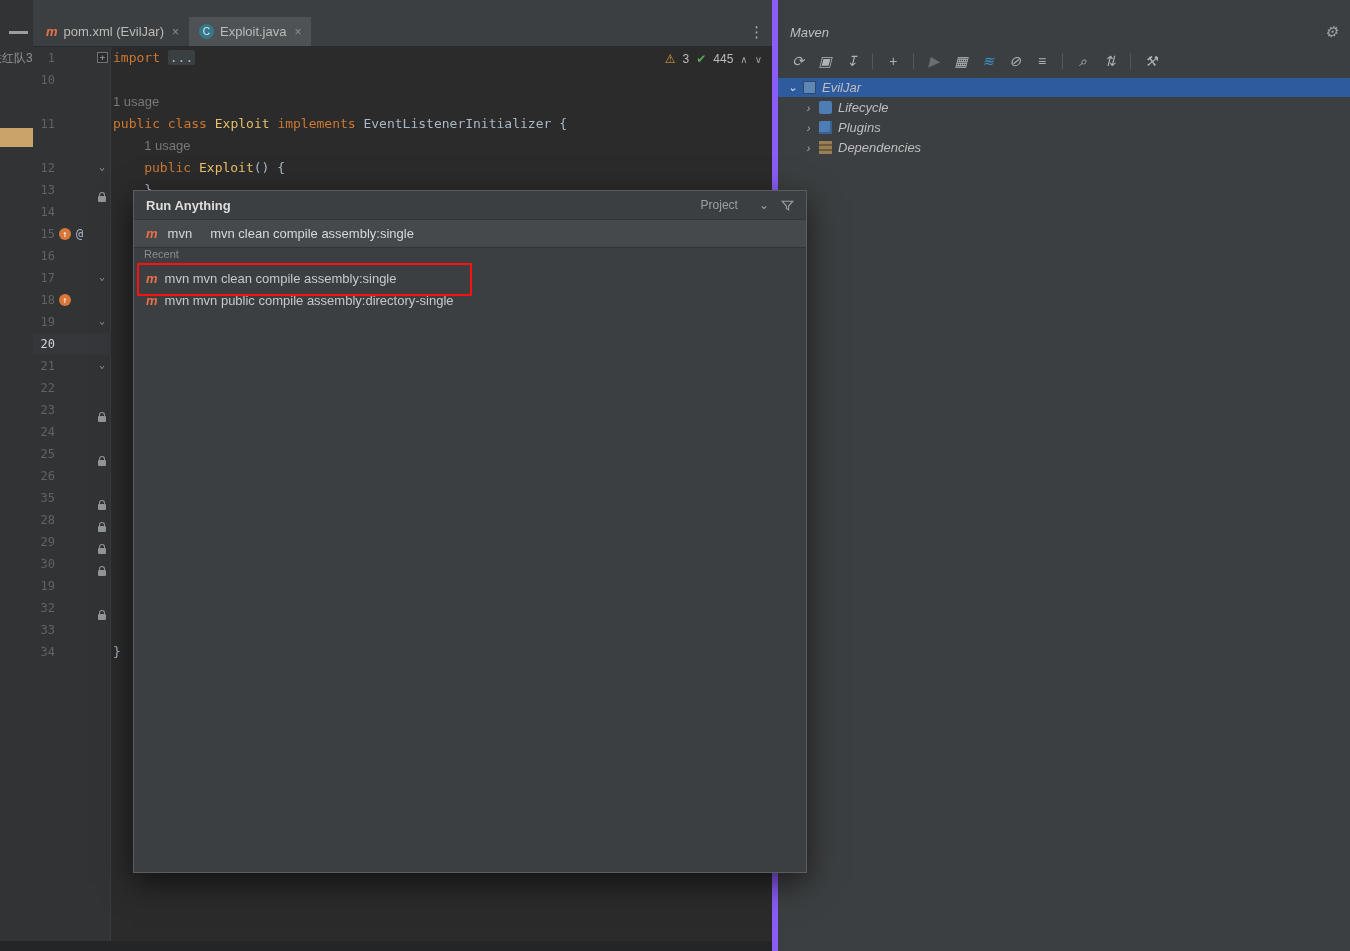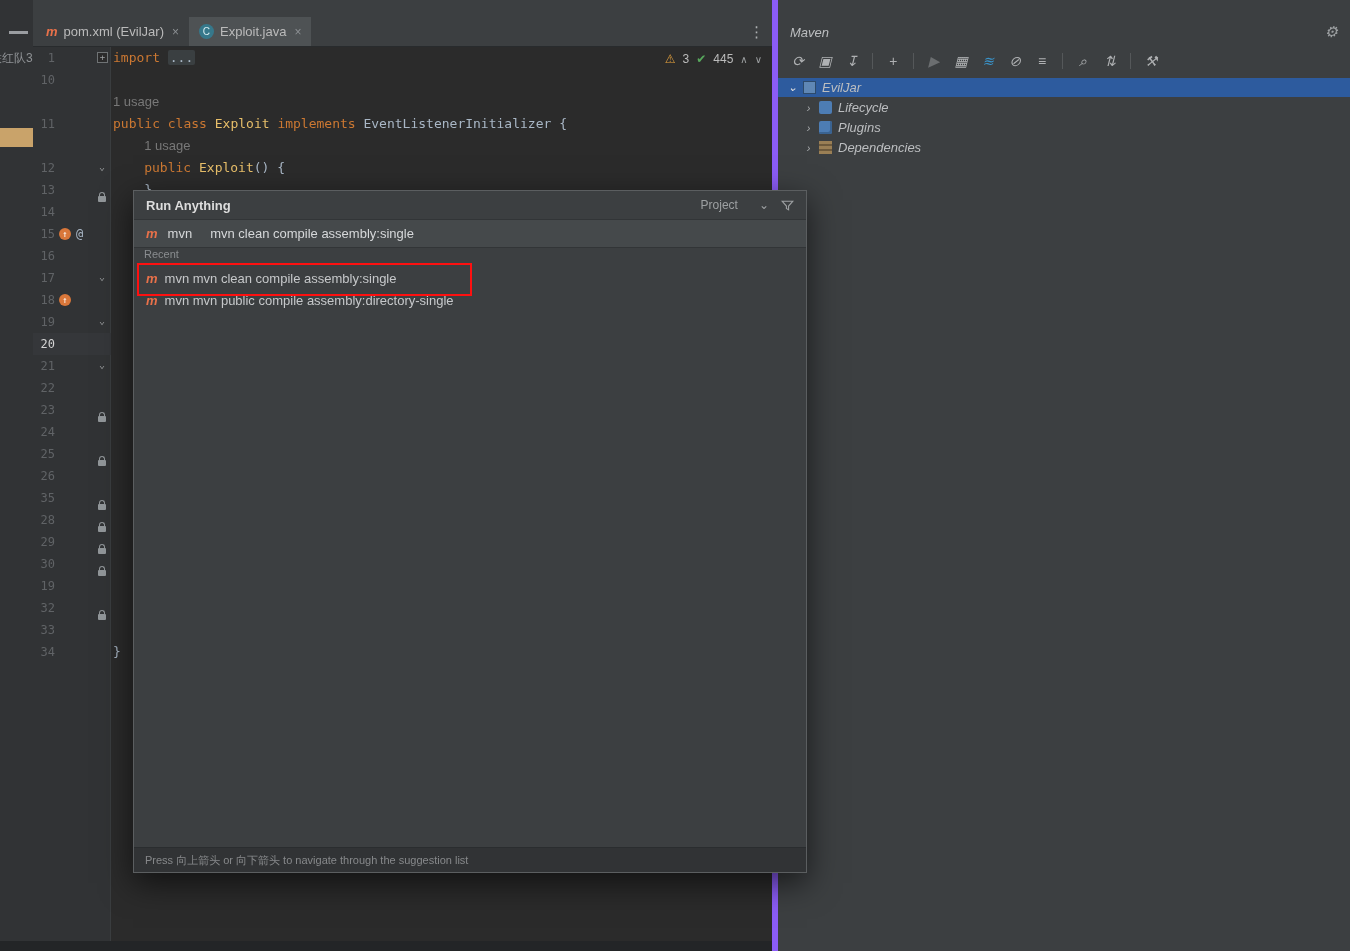--- a/index.html
+++ b/index.html
@@ -326,19 +326,16 @@
         <div class="p-item" style="top: 76px;">
           <span class="mi">m</span>
           <span>mvn mvn clean compile assembly:single</span>
         </div>
         <div class="p-item" style="top: 98px;">
           <span class="mi">m</span>
           <span>mvn mvn public compile assembly:directory-single</span>
         </div>
       </div>
     <div class="red-annot"></div>
-    <div class="p-hint">
-      <span>Press 向上箭头 or 向下箭头 to navigate through the suggestion list</span>
-    </div>
   </div>
 
   <div class="bottom-strip"></div>
 </div>
 
 </body></html>

